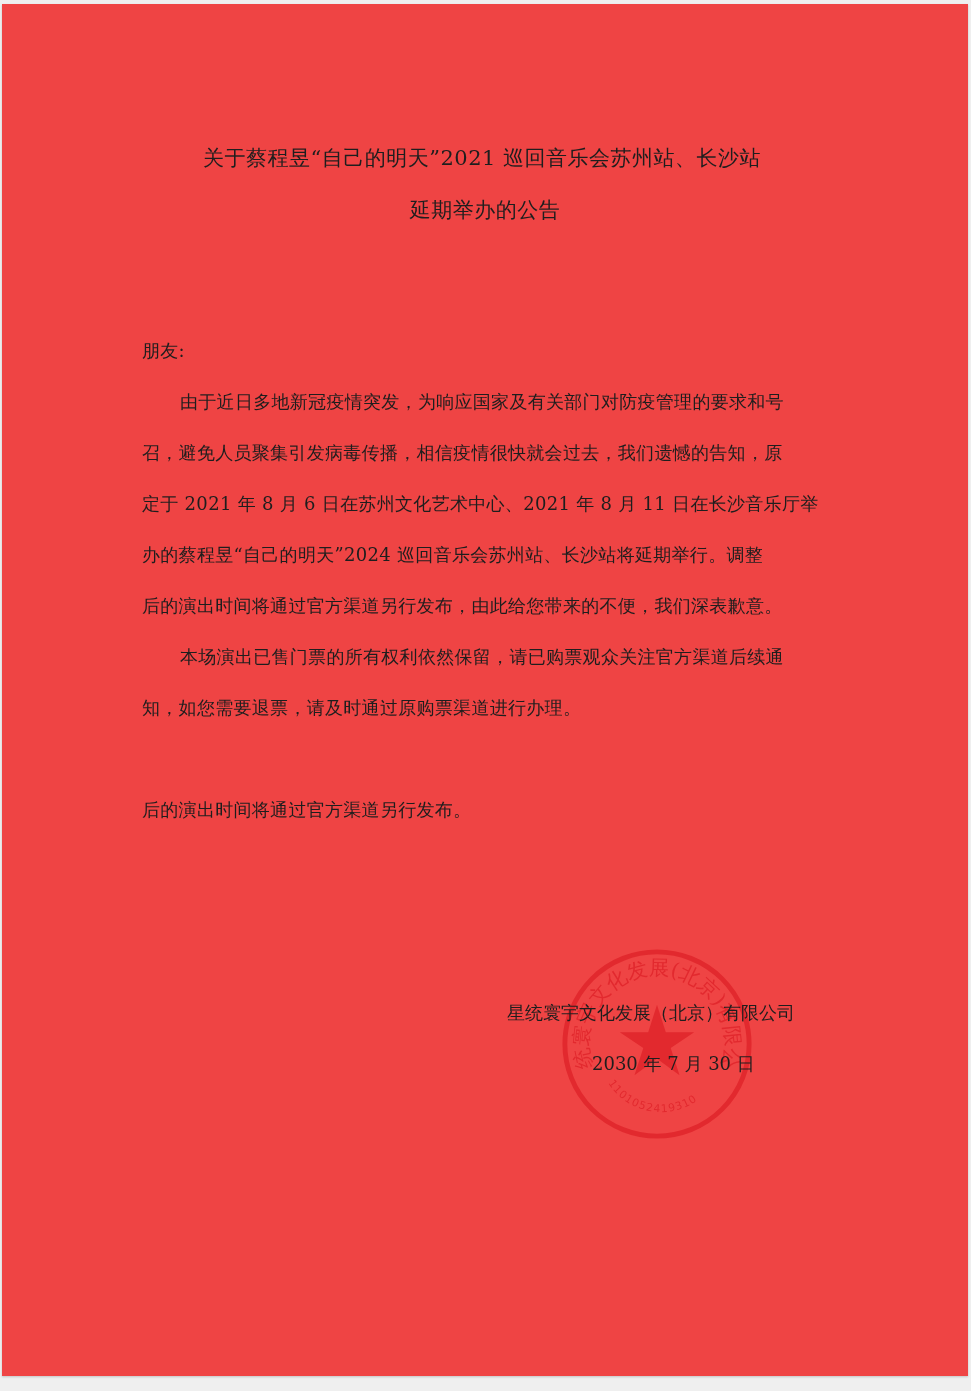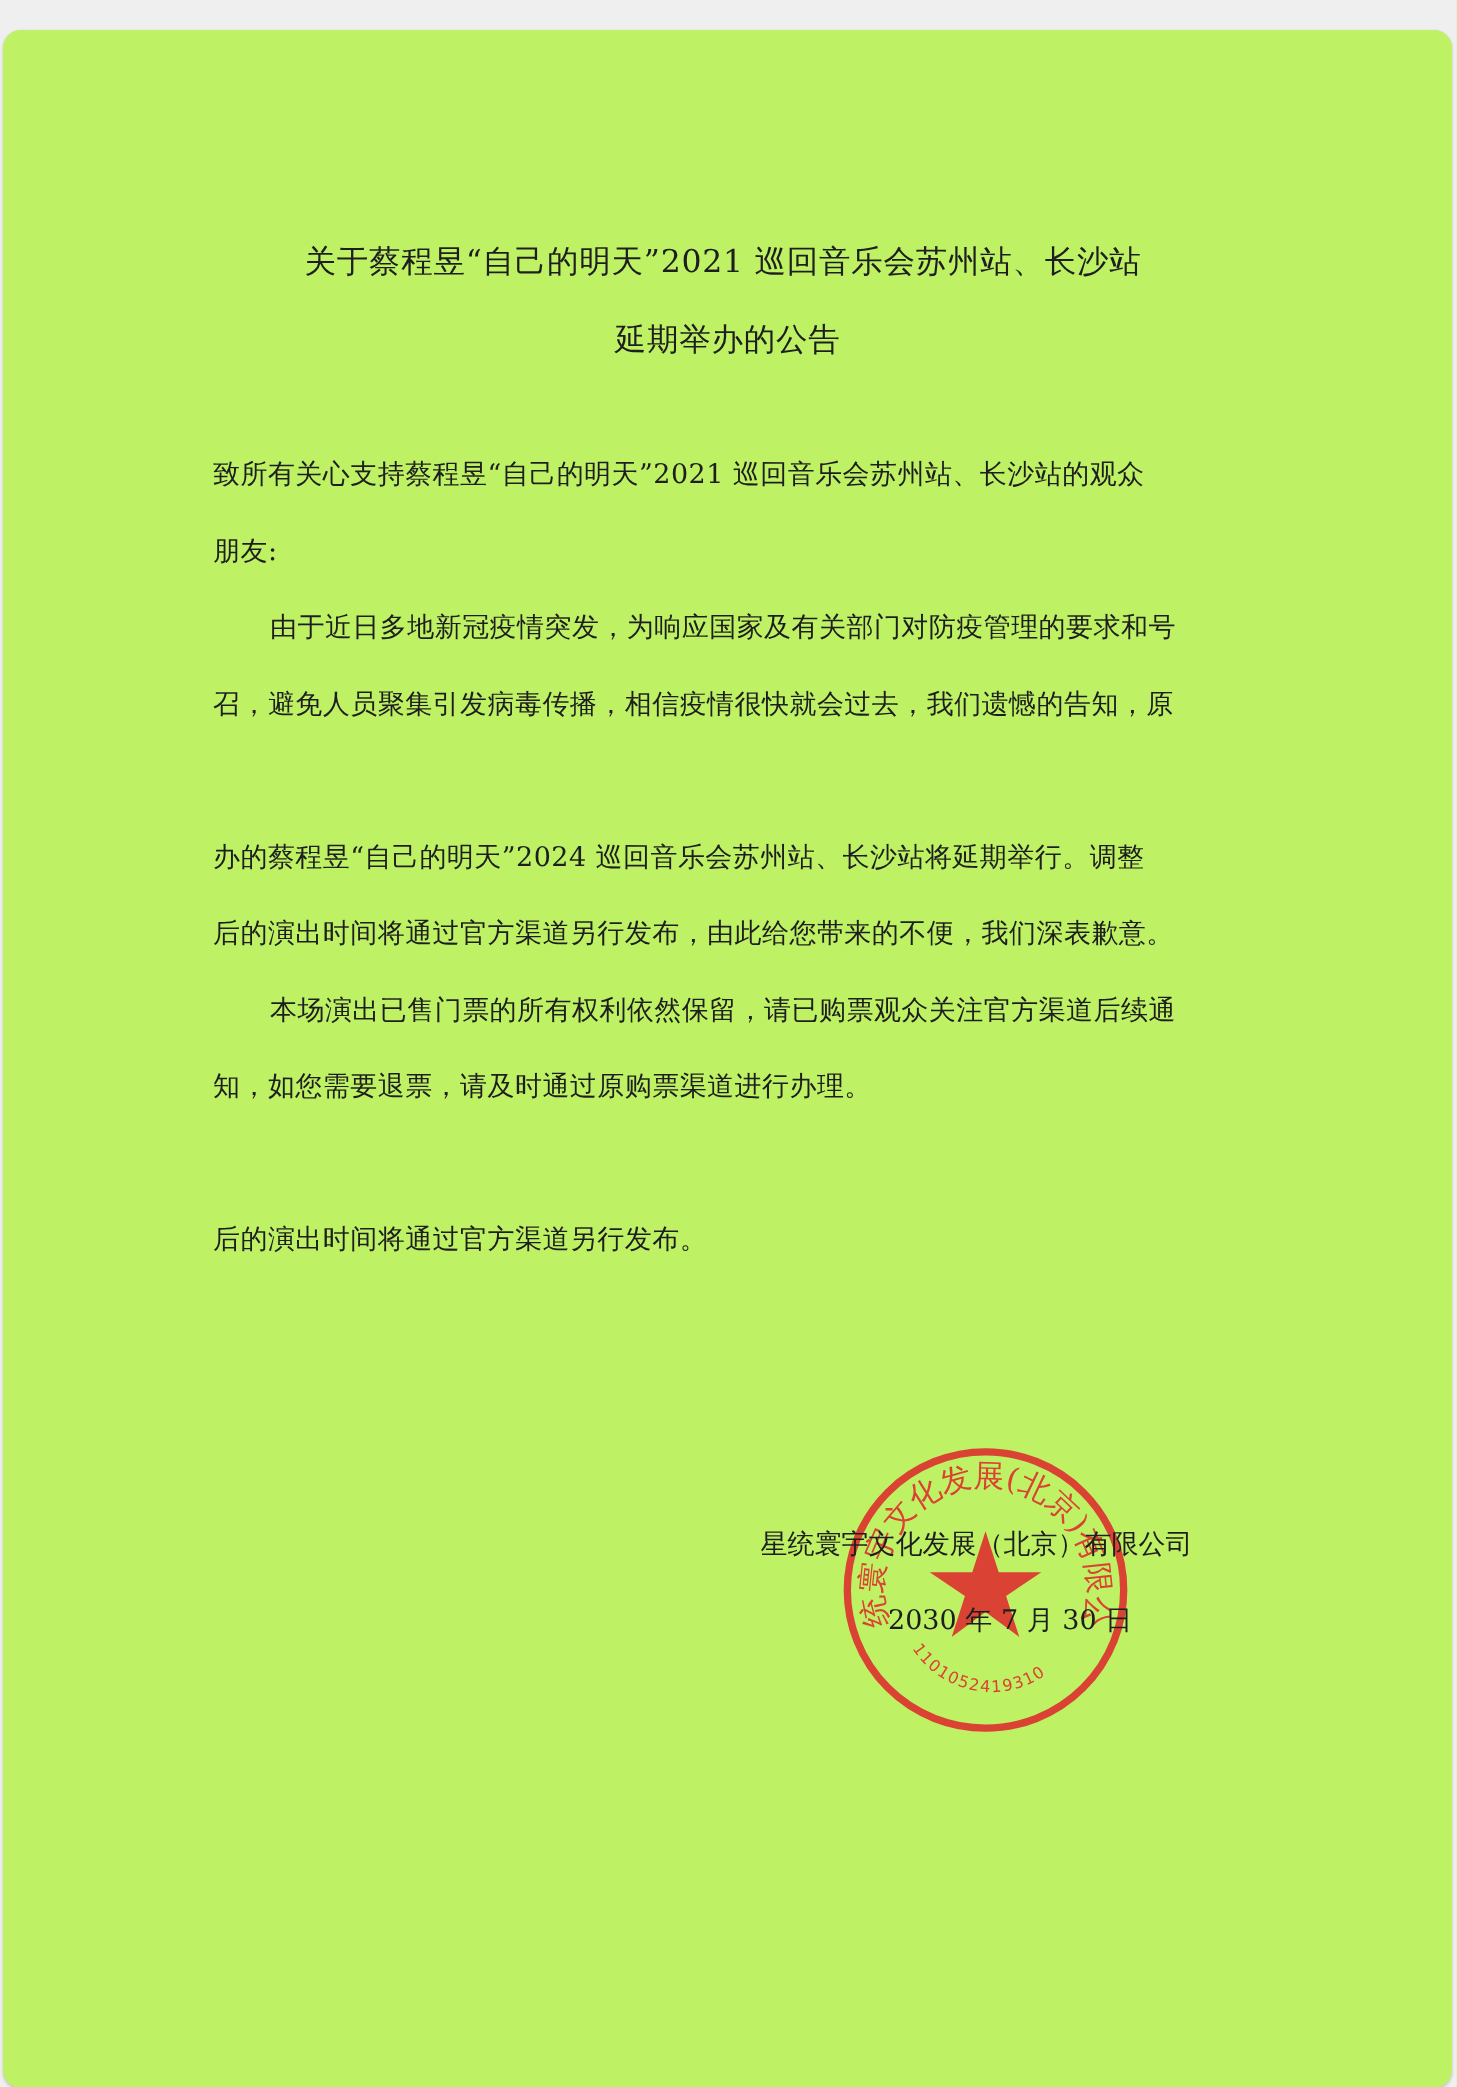--- a/index.html
+++ b/index.html
@@ -3,27 +3,26 @@
 <meta charset="utf-8">
 <style>
   html, body {
     margin: 0; padding: 0;
     width: 971px; height: 1391px;
     background: #efefef;
     overflow: hidden;
   }
   .page {
     position: absolute;
-    left: 2px; top: 20px;
+    left: 2px; top: 4px;
     width: 966px; height: 1372px;
-    background: #bef264;
+    background: #ef4444;
     box-shadow: 0 1px 2px rgba(0,0,0,0.18);
     font-family: "DejaVu Serif", "Liberation Serif", serif;
     color: #1e1e1e;
-    border-radius: 12px;
   }
   .title-line {
     position: absolute;
     left: 0; width: 966px;
     text-align: center;
     font-size: 21px;
     letter-spacing: 0.5px;
     white-space: nowrap;
   }
   .t1 { top: 140px; left: -3px; }
@@ -52,25 +51,25 @@
   }
 </style>
 </head>
 <body>
 
 <div class="page">
 
   <div class="title-line t1">关于蔡程昱“自己的明天”2021 巡回音乐会苏州站、长沙站</div>
   <div class="title-line t2">延期举办的公告</div>
 
-  <div class="body-line" style="top:284px">致所有关心支持蔡程昱“自己的明天”2021 巡回音乐会苏州站、长沙站的观众</div>
   <div class="body-line" style="top:335px">朋友:</div>
 
   <div class="body-line indent" style="top:386px">由于近日多地新冠疫情突发，为响应国家及有关部门对防疫管理的要求和号</div>
   <div class="body-line" style="top:437px">召，避免人员聚集引发病毒传播，相信疫情很快就会过去，我们遗憾的告知，原</div>
+  <div class="body-line" style="top:488px">定于 2021 年 8 月 6 日在苏州文化艺术中心、2021 年 8 月 11 日在长沙音乐厅举</div>
   <div class="body-line" style="top:539px">办的蔡程昱“自己的明天”2024 巡回音乐会苏州站、长沙站将延期举行。调整</div>
   <div class="body-line" style="top:590px">后的演出时间将通过官方渠道另行发布，由此给您带来的不便，我们深表歉意。</div>
 
   <div class="body-line indent" style="top:641px">本场演出已售门票的所有权利依然保留，请已购票观众关注官方渠道后续通</div>
   <div class="body-line" style="top:692px">知，如您需要退票，请及时通过原购票渠道进行办理。</div>
 
   <div class="body-line" style="top:794px">后的演出时间将通过官方渠道另行发布。</div>
 
   <svg class="stamp" viewBox="0 0 200 200">
     <defs>

